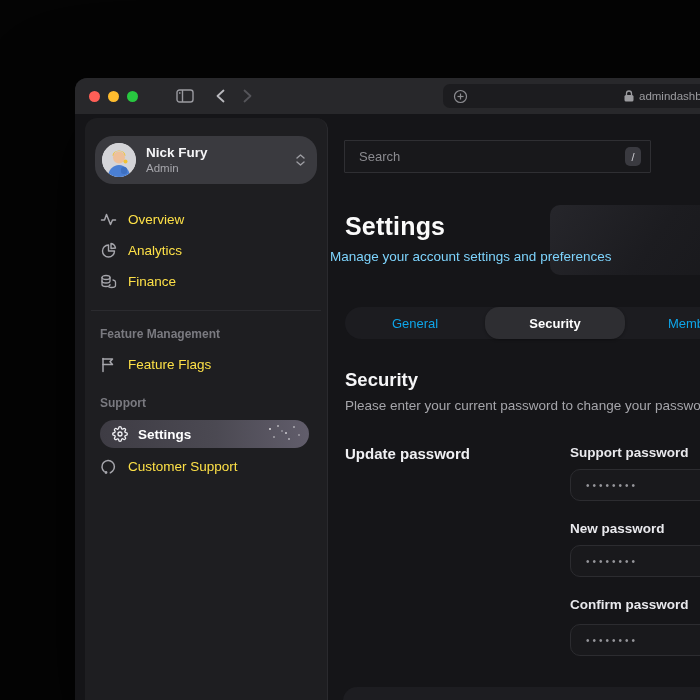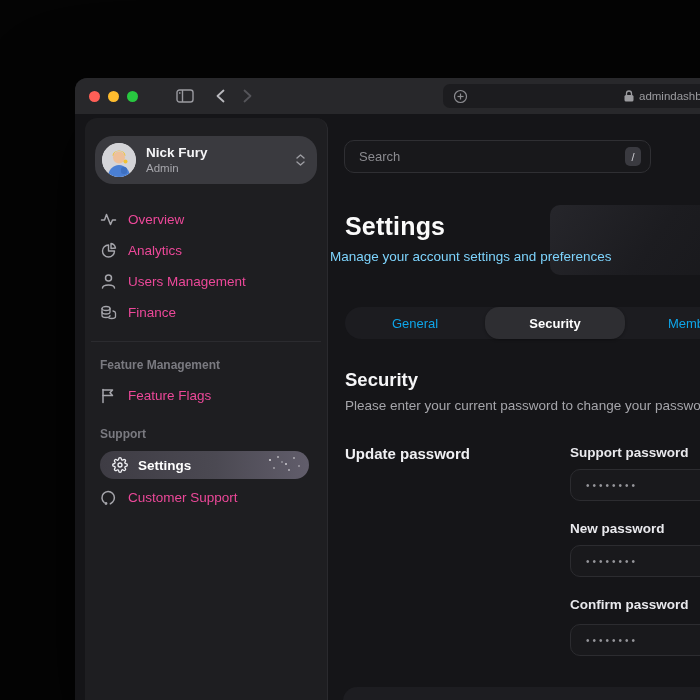--- a/index.html
+++ b/index.html
@@ -31,39 +31,39 @@
     background:#1e1e21; border-right:1px solid #2a2a2e; border-radius:12px 12px 0 0; }
   .profile { margin:18px 10px 0 10px; height:48px; background:#3a3a3f; border-radius:18px;
     display:flex; align-items:center; padding:0 12px 0 7px; cursor:default; }
   .avatar { width:34px; height:34px; border-radius:50%; background:#d4d4d8; overflow:hidden; flex:0 0 auto; }
   .profile-text { margin-left:10px; line-height:1.15; }
   .profile-name { color:#f5f5f7; font-size:13.5px; font-weight:700; }
   .profile-role { color:#a5a5ab; font-size:11.5px; margin-top:2px; }
   .profile-chevrons { margin-left:auto; color:#9c9ca2; display:flex; flex-direction:column; gap:2px; }
 
   .nav { margin-top:20px; }
-  .nav-item { display:flex; align-items:center; height:31px; padding:0 15px; color:#ec4899; font-size:13.5px; cursor:default; }
+  .nav-item { display:flex; align-items:center; height:31px; padding:0 15px; color:#fde047; font-size:13.5px; cursor:default; }
   .nav-item .ic { width:17px; height:17px; margin-right:11px; color:#a6a6ac; flex:0 0 auto; }
   .sb-divider { height:1px; background:#2b2b2f; margin:13px 6px 0 6px; }
   .sb-section { margin:16px 0 0 15px; color:#7a7a80; font-size:12px; font-weight:700; }
   .nav-sub { margin-top:8px; }
   .pill { margin:10px 18px 0 15px; height:28px; border-radius:14px; position:relative;
     background:linear-gradient(90deg,#3e3c44 0%,#4b4952 55%,#615d6b 100%);
     display:flex; align-items:center; padding:0 12px; color:#ffffff; font-size:13.5px; font-weight:700; cursor:default; }
   .pill .ic { width:16px; height:16px; margin-right:10px; color:#f0f0f4; }
   .sparkles { position:absolute; right:38px; top:8px; width:2px; height:2px; border-radius:50%;
     background:rgba(255,255,255,.8);
     box-shadow:8px -3px 0 rgba(255,255,255,.55), 16px 4px 0 rgba(255,255,255,.7),
       24px -2px 0 rgba(255,255,255,.5), 4px 8px 0 rgba(255,255,255,.45),
       19px 10px 0 rgba(255,255,255,.55), 29px 6px 0 rgba(255,255,255,.4), 12px 2px 0 rgba(255,255,255,.35); }
   .nav-item.after-pill { margin-top:3px; }
 
   
   .search { position:absolute; left:344px; top:140px; width:307px; height:33px;
-    background:#18181b; border:1px solid #2f2f33; border-radius:10px; display:flex; align-items:center; }
+    background:#18181b; border:1px solid #2f2f33; border-radius:1px; display:flex; align-items:center; }
   .search input { flex:1; background:transparent; border:none; outline:none; color:#d6d6da;
     font-size:13px; padding:0 14px; font-family:inherit; }
   .search input::placeholder { color:#8b8b90; }
   .kbd { margin-right:9px; min-width:16px; height:19px; padding:0 4px; background:#3a3a40; border-radius:5px;
     color:#cdcdd2; font-size:11px; display:flex; align-items:center; justify-content:center; }
 
   .grad-card { position:absolute; left:550px; top:205px; width:235px; height:70px; border-radius:10px;
     background:linear-gradient(125deg,#26262b 0%,#1c1c20 45%,#17171a 100%); }
 
   .h1 { position:absolute; left:345px; top:212px; color:#fafafa; font-size:25px; font-weight:700; letter-spacing:.2px; }
@@ -179,29 +179,20 @@
           <span class="ic">
             <svg width="17" height="17" viewBox="0 0 17 17" fill="none" stroke="currentColor" stroke-width="1.4" stroke-linecap="round" stroke-linejoin="round">
               <path d="M8.5 3 a6 6 0 1 0 6 6 h-6 z"></path>
                 <path d="M11 1.5 a5.5 5.5 0 0 1 4.5 4.5 l-4.5 0.5 z"></path>
             </svg>
           </span>
           <span>Analytics</span>
         </div>
         <div class="nav-item">
           <span class="ic">
-            <svg width="17" height="17" viewBox="0 0 17 17" fill="none" stroke="currentColor" stroke-width="1.5" stroke-linecap="round">
-              <circle cx="8.5" cy="5" r="3"></circle>
-                <path d="M2.5 15 c0.5-4 11.5-4 12 0"></path>
-            </svg>
-          </span>
-          <span>Users Management</span>
-        </div>
-        <div class="nav-item">
-          <span class="ic">
             <svg width="17" height="17" viewBox="0 0 17 17" fill="none" stroke="currentColor" stroke-width="1.3" stroke-linecap="round">
               <ellipse cx="6" cy="4.5" rx="4" ry="2"></ellipse>
                 <path d="M2 4.5 V8 c0 1.1 1.8 2 4 2 s4-.9 4-2 V4.5"></path>
               <path d="M2 8 v3.5 c0 1.1 1.8 2 4 2 s4-.9 4-2"></path>
                 <path d="M13 7 c1.5.3 2.5 1 2.5 1.9 V12.5 c0 1.1-1.8 2-4 2 -1 0-2-.2-2.7-.5"></path>
             </svg>
           </span>
           <span>Finance</span>
         </div>
       </nav>

